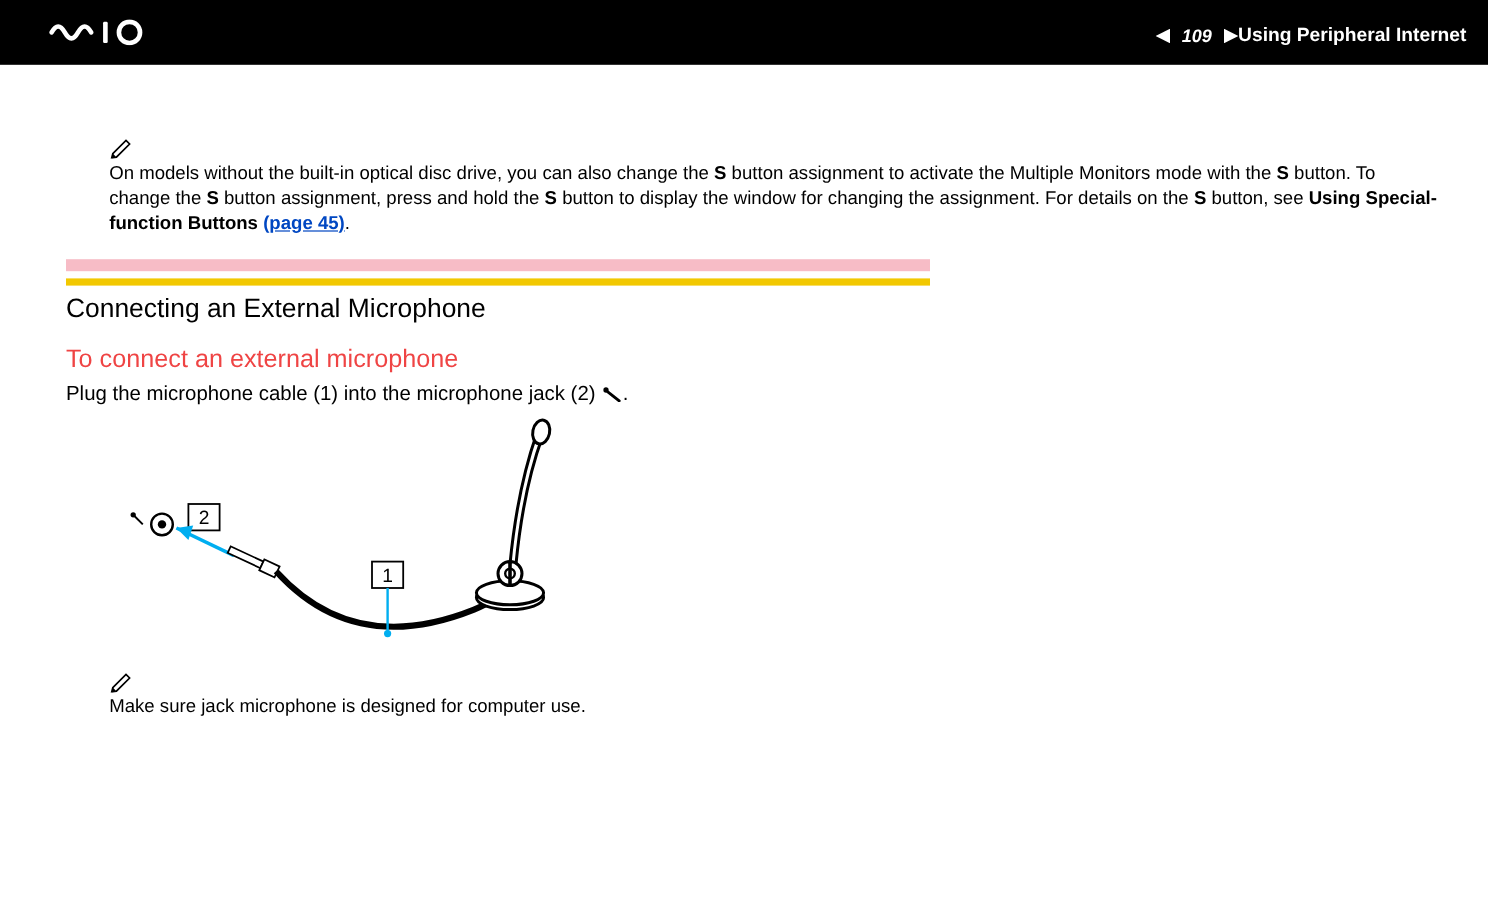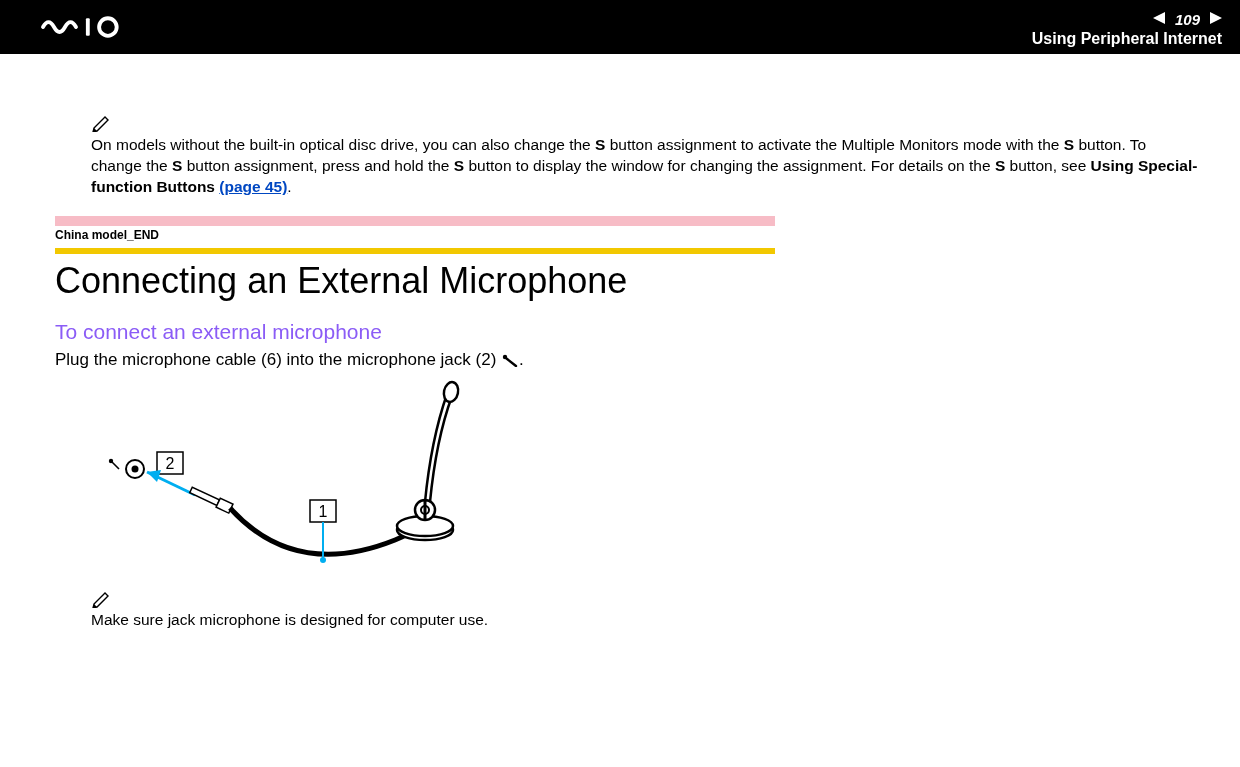--- a/index.html
+++ b/index.html
@@ -8,40 +8,40 @@
     background: #000;
     height: 54px;
     display: flex;
     align-items: center;
     justify-content: space-between;
     padding: 0 18px 0 28px;
     position: relative;
   }
   .logo { display:flex; align-items:center; }
   .logo svg { height: 22px; }
-  .header-right { display:flex; flex-direction:column; align-items:flex-end; color:#fff; position: relative; padding-top: 4px;}
+  .header-right { display:flex; align-items:flex-end; color:#fff; position: relative; padding-top: 4px;}
   .nav-arrows { display:flex; align-items:center; gap:4px; font-style: italic; font-weight: bold;}
   .nav-arrows .arrow { color:#fff; font-size: 14px; line-height:1; }
   .nav-arrows .pg { font-size: 15px; font-style: italic; font-weight: bold; }
   .section-title { font-size: 16px; font-weight: bold; margin-top:2px;}
   .page {
     padding: 60px 40px 20px 55px;
   }
   .note-block { margin-left: 36px; margin-bottom: 18px; font-family: "Helvetica Neue", Arial, sans-serif;}
   .note-icon { font-size: 18px; line-height: 1; }
   .note-text { font-size: 15.5px; line-height: 1.35; font-family: "Arial Narrow", Arial, sans-serif; letter-spacing: 0px; }
   .note-text .bold { font-weight: bold; }
   .link { color: #0047c2; font-weight: bold; }
   .extra-text { font-size: 15.5px; margin-top: 14px; font-family: "Arial Narrow", Arial, sans-serif;}
   .pink-bar { height: 10px; background: #f7bcc6; width: 720px; margin-top: 10px; margin-bottom: 2px; margin-left: 0px;}
   .yellow-bar { height: 6px; background: #f2c800; width: 720px; margin-top: 6px; margin-bottom: 2px;}
   .tag { font-size: 12px; font-weight: bold; font-family: Arial, sans-serif; margin-left:0; }
-  .h1 { font-size: 36px; font-weight: normal; font-family: Arial, sans-serif; margin-top: 6px; margin-bottom: 6px;}
+  .h1 { font-size: 22px; font-weight: normal; font-family: Arial, sans-serif; margin-top: 6px; margin-bottom: 6px;}
   .body-p { font-size: 17px; line-height: 1.35; font-family: Arial, sans-serif;}
-  .sub-h { font-size: 21px; color: #8b5cf6; font-family: Arial, sans-serif; margin-top: 18px; margin-bottom: 6px; font-weight: normal; }
+  .sub-h { font-size: 21px; color: #ef4444; font-family: Arial, sans-serif; margin-top: 18px; margin-bottom: 6px; font-weight: normal; }
   .instr { font-size: 17px; font-family: Arial, sans-serif; }
   .mic-inline { display:inline-flex; align-items:center; vertical-align: middle;}
   .mic-inline svg { height: 14px; }
   .figure { margin: 10px 0 6px 40px; }
   .note-block2 { margin-left: 36px; margin-top: 4px;}
   .note-text2 { font-size: 15.5px; font-family: "Arial Narrow", Arial, sans-serif;}
 </style>
 </head>
 <body>
 
@@ -83,28 +83,27 @@
           <path d="M3 14 L14 3 L17 6 L6 17 L2 18 Z" fill="none" stroke="#000" stroke-width="1.4"></path>
           <path d="M2 18 L6 17 L3 14 Z" fill="#000"></path>
         </svg>
     </div>
     <div class="note-text">
       <span>On models without the built-in optical disc drive, you can also change the </span><span class="bold">S</span><span> button assignment to activate the Multiple Monitors mode with the </span><span class="bold">S</span><span> button. To change the </span><span class="bold">S</span><span> button assignment, press and hold the </span><span class="bold">S</span><span> button to display the window for changing the assignment. For details on the </span><span class="bold">S</span><span> button, see </span><span class="bold">Using Special-function Buttons </span><a href="#" class="link">(page 45)</a><span>.</span>
     </div>
   </div>
 
   <div class="pink-bar"></div>
-  <div class="tag">China model_END</div>
   <div class="yellow-bar"></div>
 
   <h1 class="h1">Connecting an External Microphone</h1>
 
   <h2 class="sub-h">To connect an external microphone</h2>
   <p class="instr">
-    <span>Plug the microphone cable (6) into the microphone jack (2) </span><span class="mic-inline">
+    <span>Plug the microphone cable (1) into the microphone jack (2) </span><span class="mic-inline">
         <svg width="18" height="14" viewBox="0 0 18 14">
           <circle cx="4" cy="4" r="2.2" fill="#000"></circle>
           <line x1="5.5" y1="5.5" x2="15" y2="13" stroke="#000" stroke-width="2.4" stroke-linecap="round"></line>
         </svg>
       </span><span>.</span>
   </p>
 
   <div class="figure">
     <svg width="400" height="200" viewBox="0 0 400 200">
 

